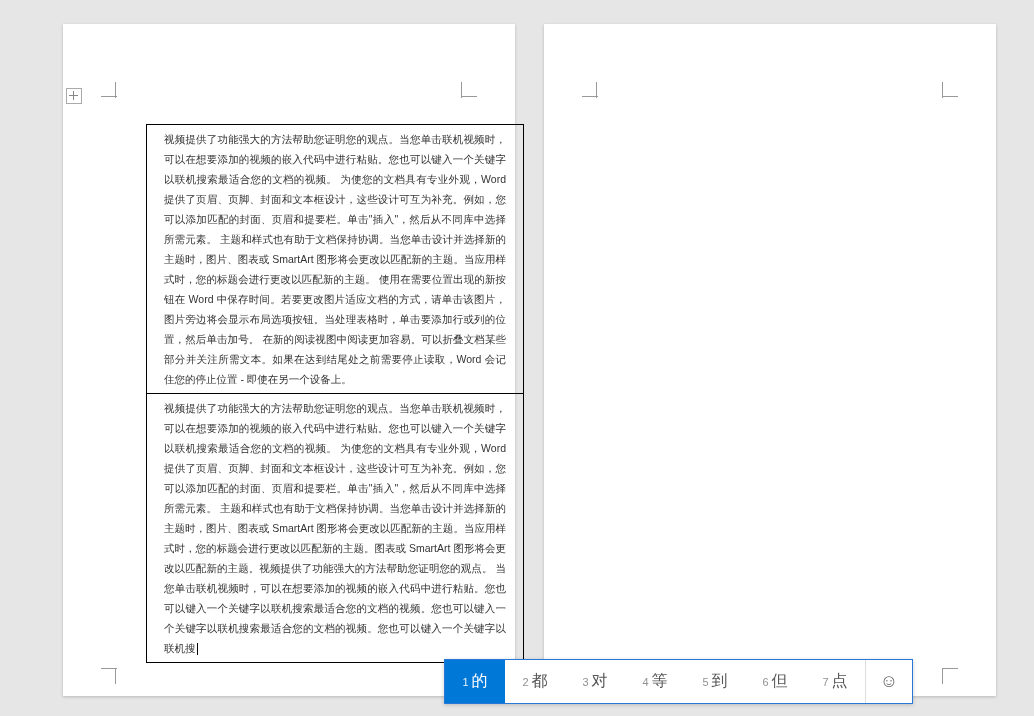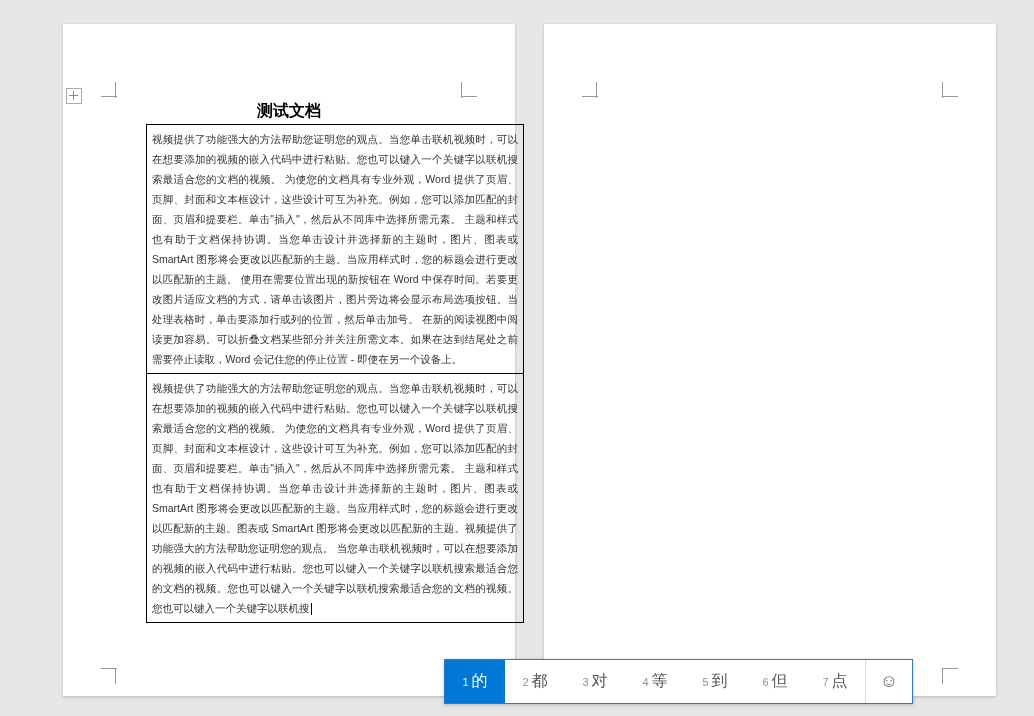--- a/index.html
+++ b/index.html
@@ -11,41 +11,40 @@
 .crop::before,.crop::after{content:"";position:absolute;background:#999}
 .crop-tl{left:38px;top:58px}.crop-tl::before{left:0;top:14px;width:16px;height:1px}.crop-tl::after{left:14px;top:0;width:1px;height:16px}
 .crop-tr{right:38px;top:58px}.crop-tr::before{left:0;top:14px;width:16px;height:1px}.crop-tr::after{left:0;top:0;width:1px;height:16px}
 .crop-bl{left:38px;bottom:12px}.crop-bl::before{left:0;top:0;width:16px;height:1px}.crop-bl::after{left:14px;top:0;width:1px;height:16px}
 .crop-br{right:38px;bottom:12px}.crop-br::before{left:0;top:0;width:16px;height:1px}.crop-br::after{left:0;top:0;width:1px;height:16px}
 .table-handle{position:absolute;left:66px;top:88px;width:14px;height:14px;border:1px solid #aaa;background:#fff;cursor:move}
 .table-handle::before{content:"";position:absolute;left:6px;top:2px;width:1px;height:9px;background:#888}
 .table-handle::after{content:"";position:absolute;left:2px;top:6px;width:9px;height:1px;background:#888}
 .doc-title{position:absolute;left:0;right:0;top:77px;text-align:center;font-size:16px;font-weight:bold;color:#000}
 .tbl{position:absolute;left:83px;top:100px;width:378px;border-collapse:collapse}
-.tbl td{border:1px solid #000;vertical-align:top;padding:4px 5px;font-size:10.5px;line-height:20px;color:#333;text-align:justify}
+.tbl td{border:1px solid #000;vertical-align:top;padding:4px 17px;font-size:10.5px;line-height:20px;color:#333;text-align:justify}
 .cursor{display:inline-block;width:1px;height:12px;background:#000;vertical-align:middle;margin-left:1px}
 .ime{position:absolute;left:444px;top:659px;display:flex;background:#fff;border:1px solid #2878d8;height:43px;box-shadow:0 1px 4px rgba(0,0,0,.2)}
 .ime-cand{display:flex;align-items:center;justify-content:center;width:60px;font-size:16px;color:#555;cursor:pointer}
 .ime-cand.sel{background:#0078d7;color:#fff}
 .ime-cand .n{font-size:11px;margin-right:3px;opacity:.65}
 .ime-cand.sel .n{opacity:.9}
 .ime-emoji{display:flex;align-items:center;justify-content:center;width:46px;border-left:1px solid #ddd;font-size:18px;color:#666;cursor:pointer}
 </style>
 </head>
 <body>
 
 <div class="canvas">
 
   <div class="page page1">
     <div class="crop crop-tl"></div>
     <div class="crop crop-tr"></div>
     <div class="crop crop-bl"></div>
     <div class="crop crop-br"></div>
 
-    <div class="doc-title">测试文档</div>
 
     <table class="tbl">
       <tbody>
           <tr>
         <td>视频提供了功能强大的方法帮助您证明您的观点。当您单击联机视频时，可以在想要添加的视频的嵌入代码中进行粘贴。您也可以键入一个关键字以联机搜索最适合您的文档的视频。
 为使您的文档具有专业外观，Word 提供了页眉、页脚、封面和文本框设计，这些设计可互为补充。例如，您可以添加匹配的封面、页眉和提要栏。单击"插入"，然后从不同库中选择所需元素。
 主题和样式也有助于文档保持协调。当您单击设计并选择新的主题时，图片、图表或 SmartArt 图形将会更改以匹配新的主题。当应用样式时，您的标题会进行更改以匹配新的主题。
 使用在需要位置出现的新按钮在 Word 中保存时间。若要更改图片适应文档的方式，请单击该图片，图片旁边将会显示布局选项按钮。当处理表格时，单击要添加行或列的位置，然后单击加号。
 在新的阅读视图中阅读更加容易。可以折叠文档某些部分并关注所需文本。如果在达到结尾处之前需要停止读取，Word 会记住您的停止位置 - 即使在另一个设备上。</td>
       </tr>

